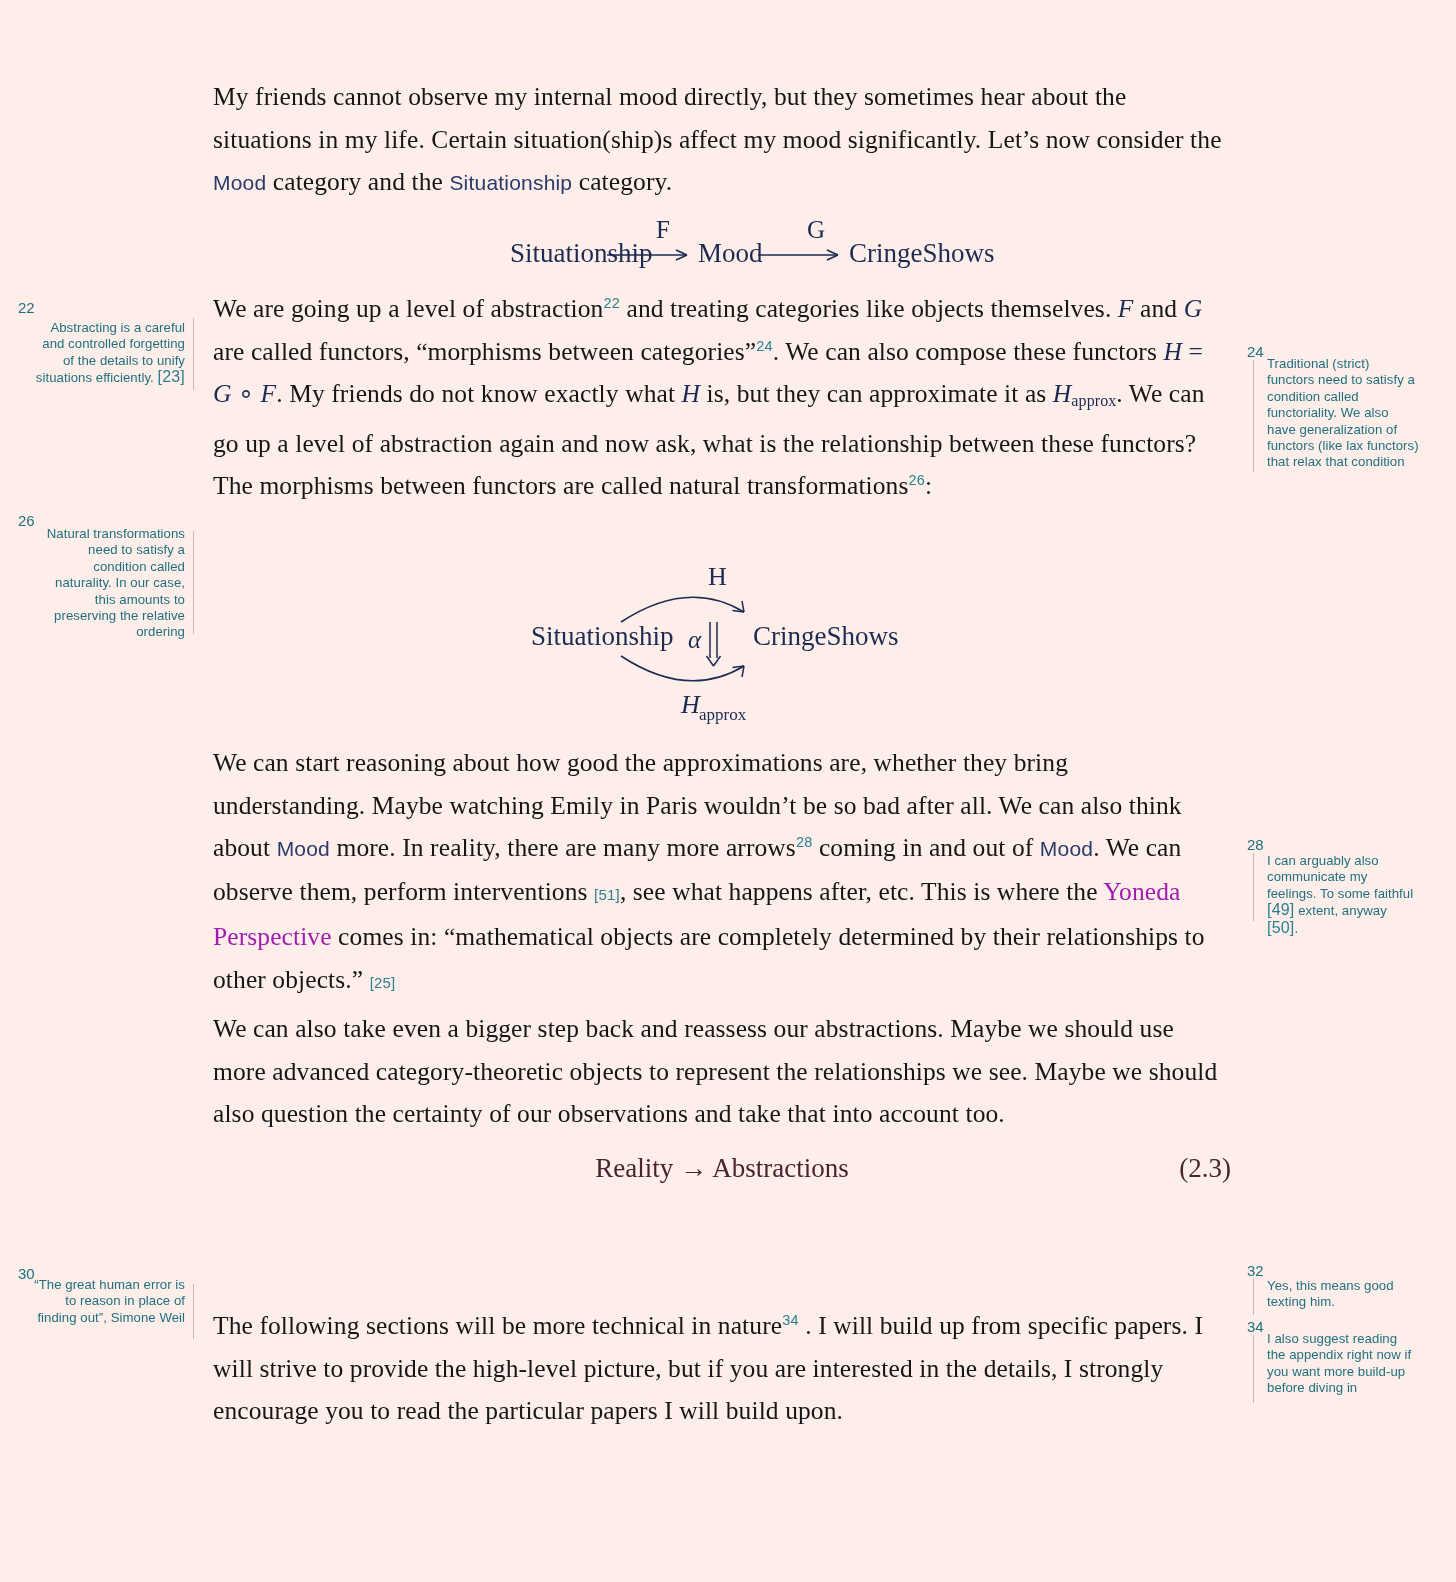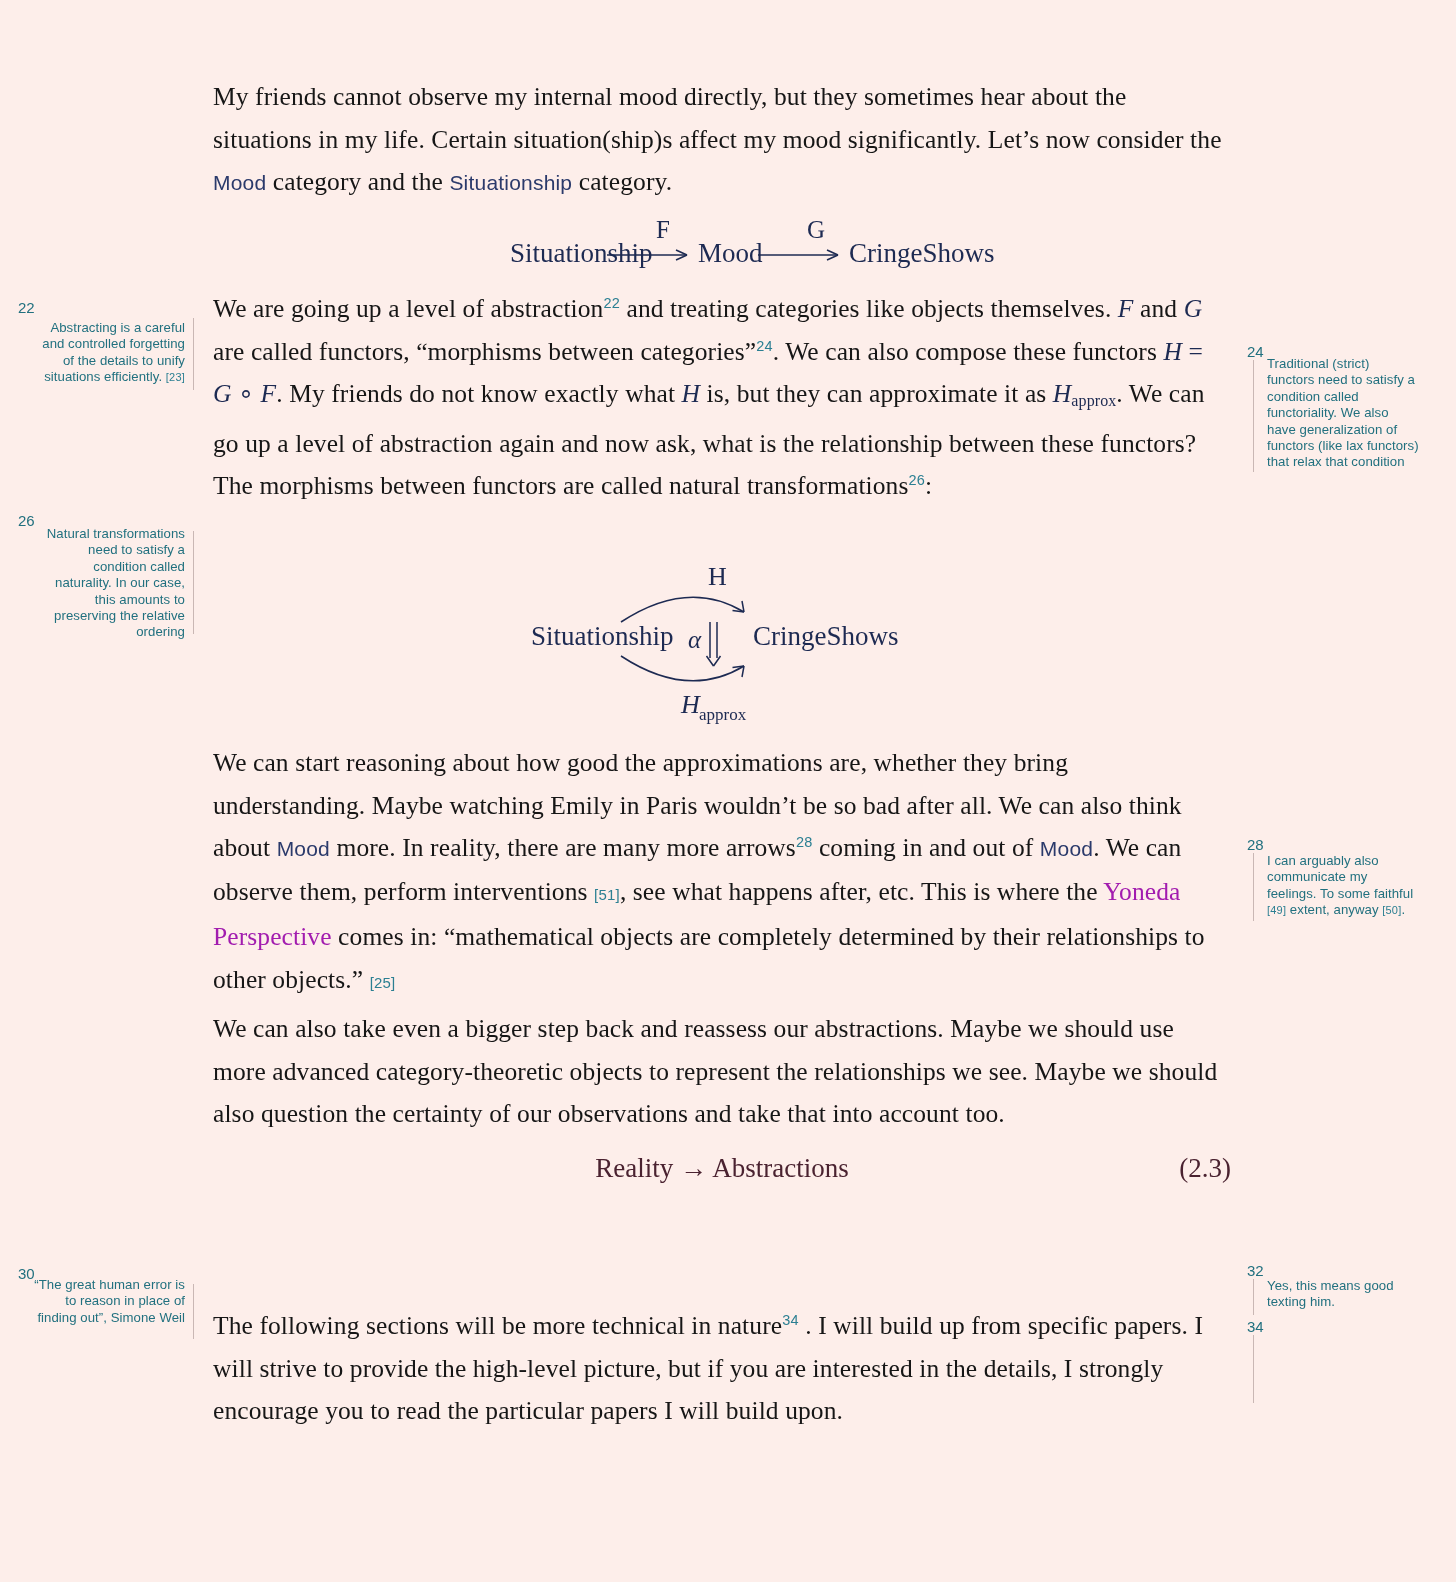--- a/index.html
+++ b/index.html
@@ -129,21 +129,21 @@
     font-size: 15px;
     color: #21707f;
   }
   .note-rule {
     position: absolute;
     width: 1px;
     background: #c9b7b4;
   }
   .note-left  { text-align: right; }
   .note-right { text-align: left; }
-  .note .cite { font-size: 11px; }
+  .note .cite { font-size: 16px; }
 </style>
 </head>
 <body>
 
 <div id="page">
 
   <div class="note-num note-left" style="left:18px; top:299px;">22</div>
   <div class="note-rule" style="left:193px; top:318px; height:72px;"></div>
   <div class="note note-left" style="left:33px; top:320px;"><span>Abstracting is a careful and controlled forgetting of the details to unify situations efficiently.</span> <span class="cite">[23]</span></div>
 
@@ -162,20 +162,21 @@
   <div class="note-num note-right" style="left:1247px; top:836px;">28</div>
   <div class="note-rule" style="left:1253px; top:853px; height:68px;"></div>
   <div class="note note-right" style="left:1267px; top:853px;"><span>I can arguably also communicate my feelings. To some faithful </span><span class="cite">[49]</span><span> extent, anyway </span><span class="cite">[50]</span><span>.</span></div>
 
   <div class="note-num note-right" style="left:1247px; top:1262px;">32</div>
   <div class="note-rule" style="left:1253px; top:1279px; height:36px;"></div>
   <div class="note note-right" style="left:1267px; top:1278px;">Yes, this means good texting him.</div>
 
   <div class="note-num note-right" style="left:1247px; top:1318px;">34</div>
   <div class="note-rule" style="left:1253px; top:1335px; height:68px;"></div>
+  <div class="note note-right" style="left:1267px; top:1331px;">I also suggest reading the appendix right now if you want more build-up before diving in</div>
 
   <div class="body-col" style="top:76px;">
     <p class="para"><span>My friends cannot observe my internal mood directly, but they sometimes hear about the situations in my life. Certain situation(ship)s affect my mood significantly. Let’s now consider the </span><span class="cat">Mood</span><span> category and the </span><span class="cat">Situationship</span><span> category.</span></p>
   </div>
 
   <div class="diagram" style="position:absolute; left:213px; top:218px; width:1018px;">
     <svg width="1018" height="62" viewBox="0 0 1018 62">
       <text x="297" y="44" class="dg-node" fill="#1d2a52" font-family="Liberation Serif, serif" font-size="27">Situationship</text>
       <text x="443" y="20" fill="#1d2a52" font-family="Liberation Serif, serif" font-size="25">F</text>
       <line x1="394" y1="37" x2="474" y2="37" stroke="#1d2a52" stroke-width="1.6"></line>

